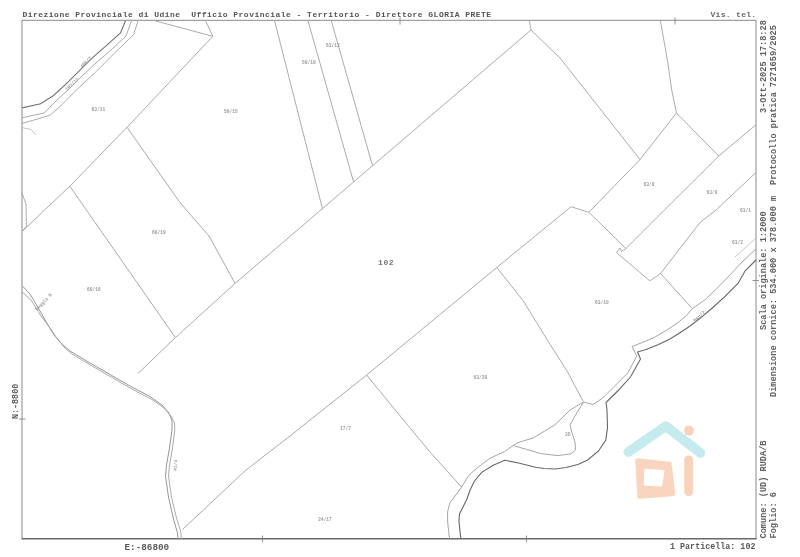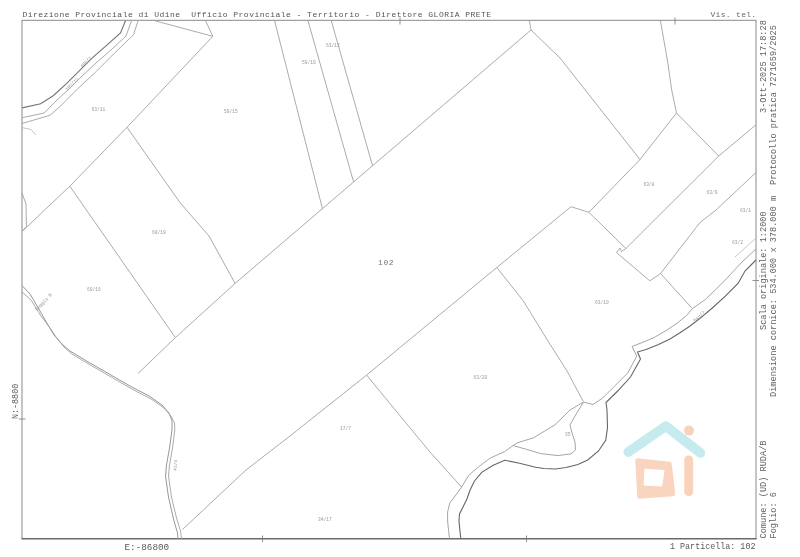--- a/index.html
+++ b/index.html
@@ -1,16 +1,16 @@
 <!DOCTYPE html>
 <html><head>
 <meta charset="utf-8">
 <style>
   html,body{margin:0;padding:0;background:#ffffff;}
-  .page{position:relative;width:800px;height:557px;background:#ffffff;overflow:hidden;}
+  .page{position:relative;width:800px;height:557px;background:#ffffff;overflow:hidden;font-weight:bold;}
   text{font-family:"Liberation Mono", monospace;}
 </style>
 </head>
 <body>
 <div class="page">
 <svg width="800" height="557" viewBox="0 0 800 557" xmlns="http://www.w3.org/2000/svg">
 
 <rect x="0" y="0" width="800" height="557" fill="#ffffff"></rect>
 
 <text x="22.5" y="17.2" font-size="8" fill="#555555" letter-spacing="0.47" xml:space="preserve">Direzione Provinciale di Udine  Ufficio Provinciale - Territorio - Direttore GLORIA PRETE</text>

